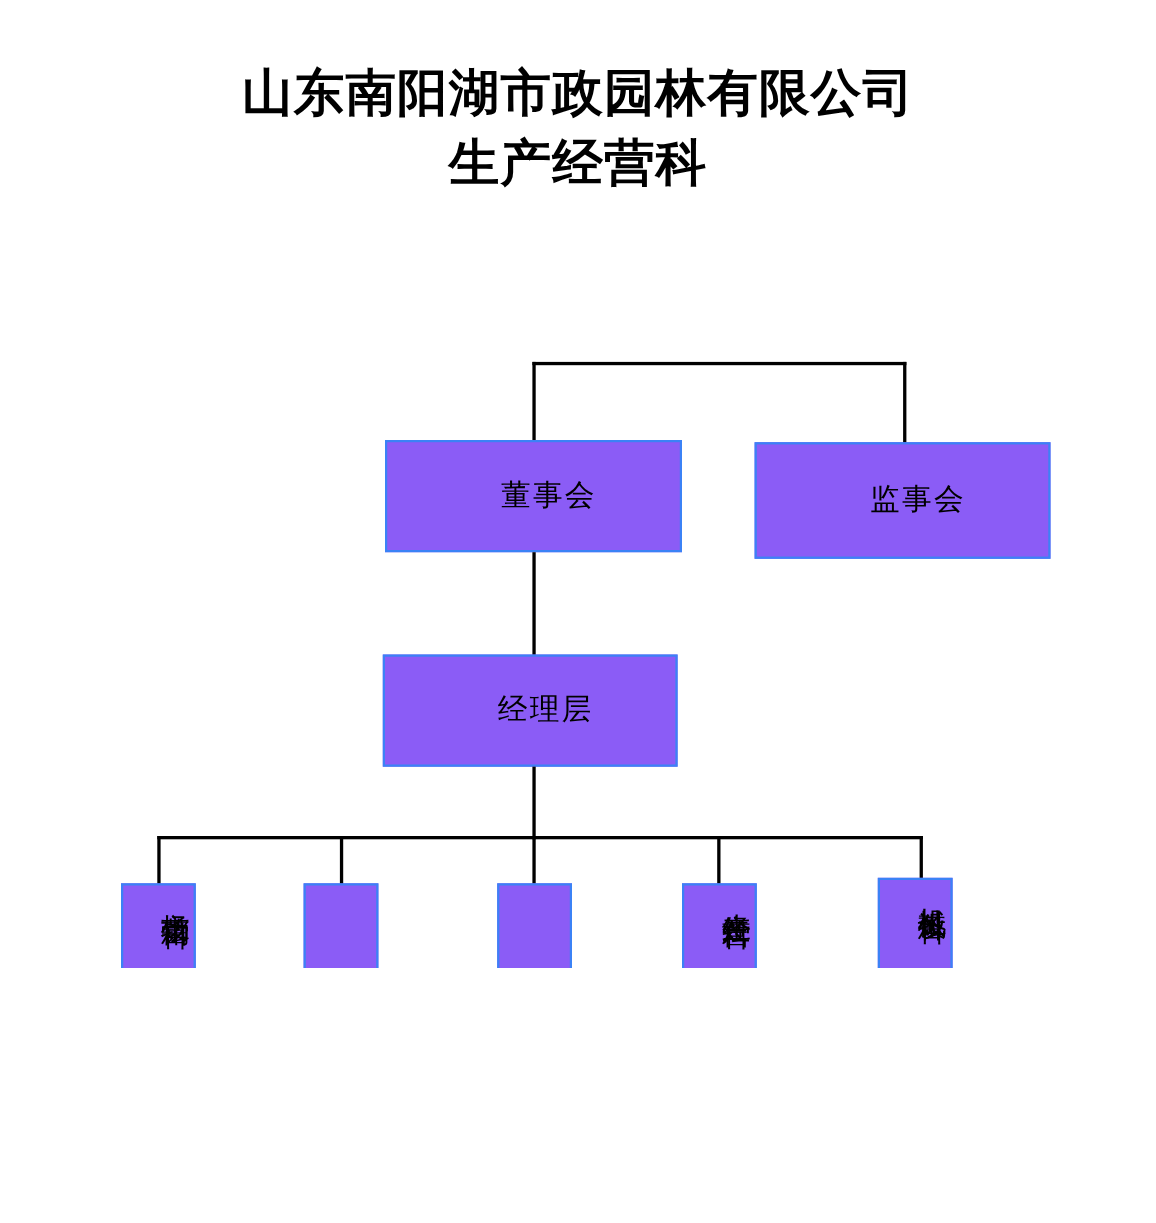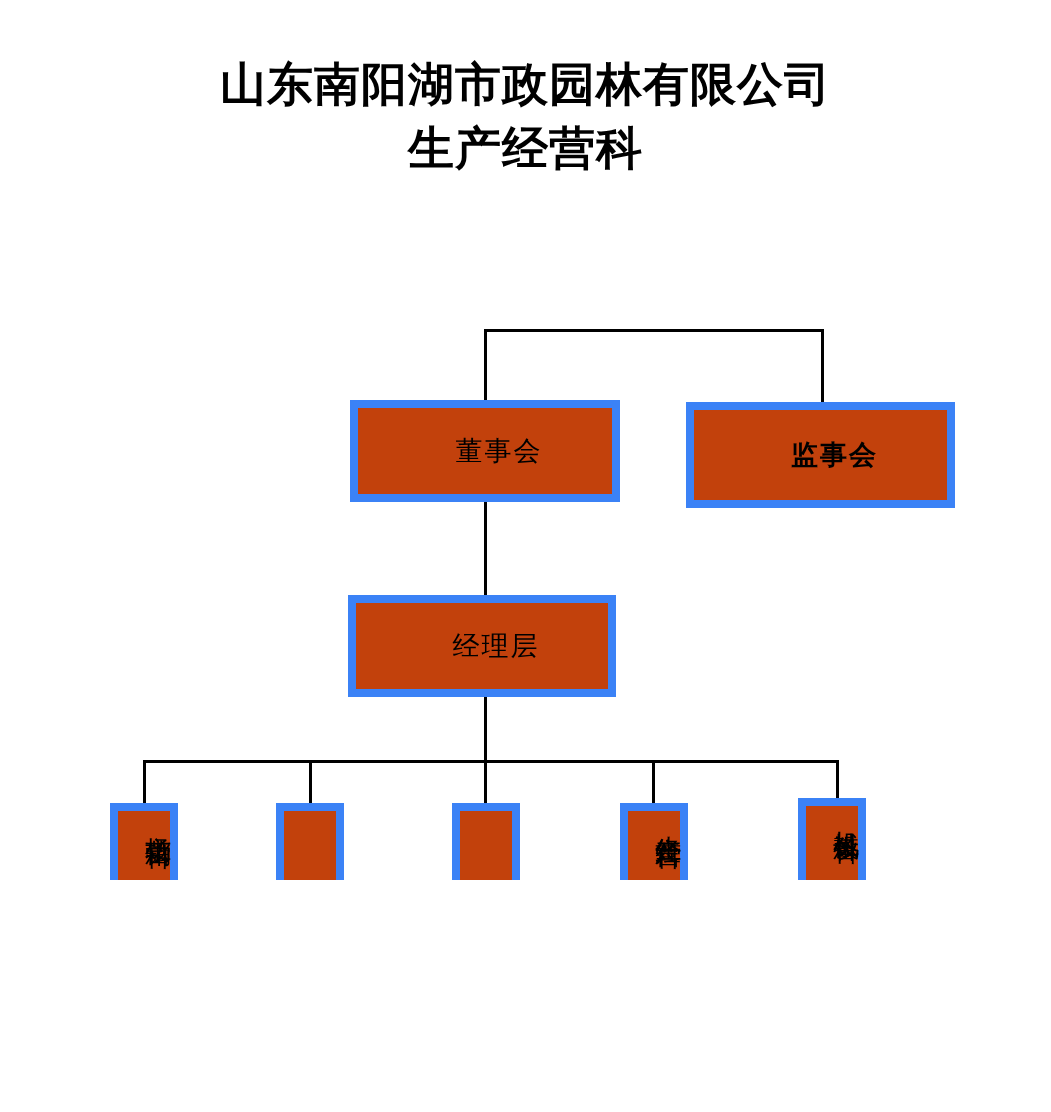--- a/index.html
+++ b/index.html
@@ -44,22 +44,22 @@
     left: 0;
     top: 0;
     width: 1051px;
     height: 1112px;
   }
 
   
   .node {
     position: absolute;
     box-sizing: border-box;
-    border: 8px solid #3b82f6;
-    background: #c2410c;
+    border: 2px solid #3b82f6;
+    background: #8b5cf6;
     display: flex;
     align-items: center;
     justify-content: center;
     padding-left: 28px;
   }
   .node-label-h {
     font-family: "DejaVu Serif", "Liberation Serif", serif;
     font-size: 27px;
     line-height: 1.1;
     letter-spacing: 2px;
@@ -103,21 +103,21 @@
   <div id="chart">
 
     <div class="line line-h" style="left:484px; top:329px; width:340px;"></div>
     <div class="line line-v" style="left:484px; top:329px; height:73px;"></div>
     <div class="line line-v" style="left:821px; top:329px; height:75px;"></div>
 
     <div class="node" style="left:350px; top:400px; width:270px; height:102px;">
       <span class="node-label-h">董事会</span>
     </div>
 
-    <div class="node" style="left:686px; top:402px; width:269px; height:106px;font-weight:bold;">
+    <div class="node" style="left:686px; top:402px; width:269px; height:106px;">
       <span class="node-label-h">监事会</span>
     </div>
 
     <div class="line line-v" style="left:484px; top:502px; height:94px;"></div>
 
     <div class="node" style="left:348px; top:595px; width:268px; height:102px;justify-content:center;">
       <span class="node-label-h">经理层</span>
     </div>
 
     <div class="line line-v" style="left:484px; top:697px; height:66px;"></div>

